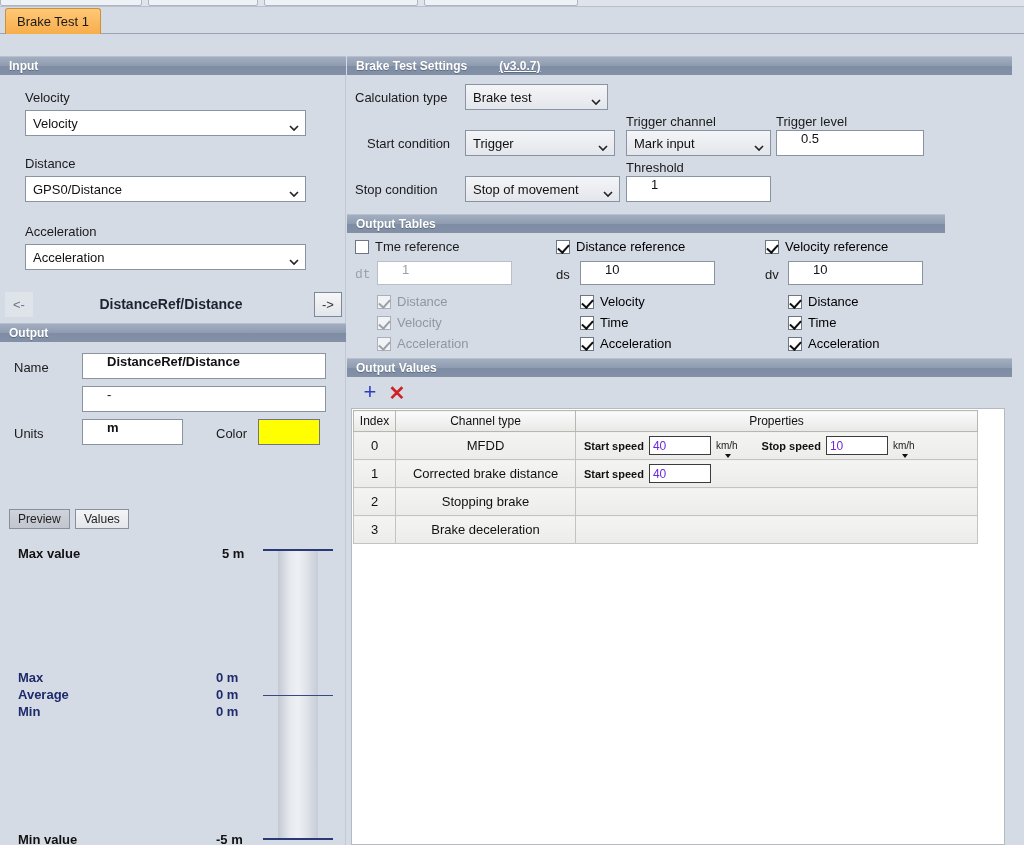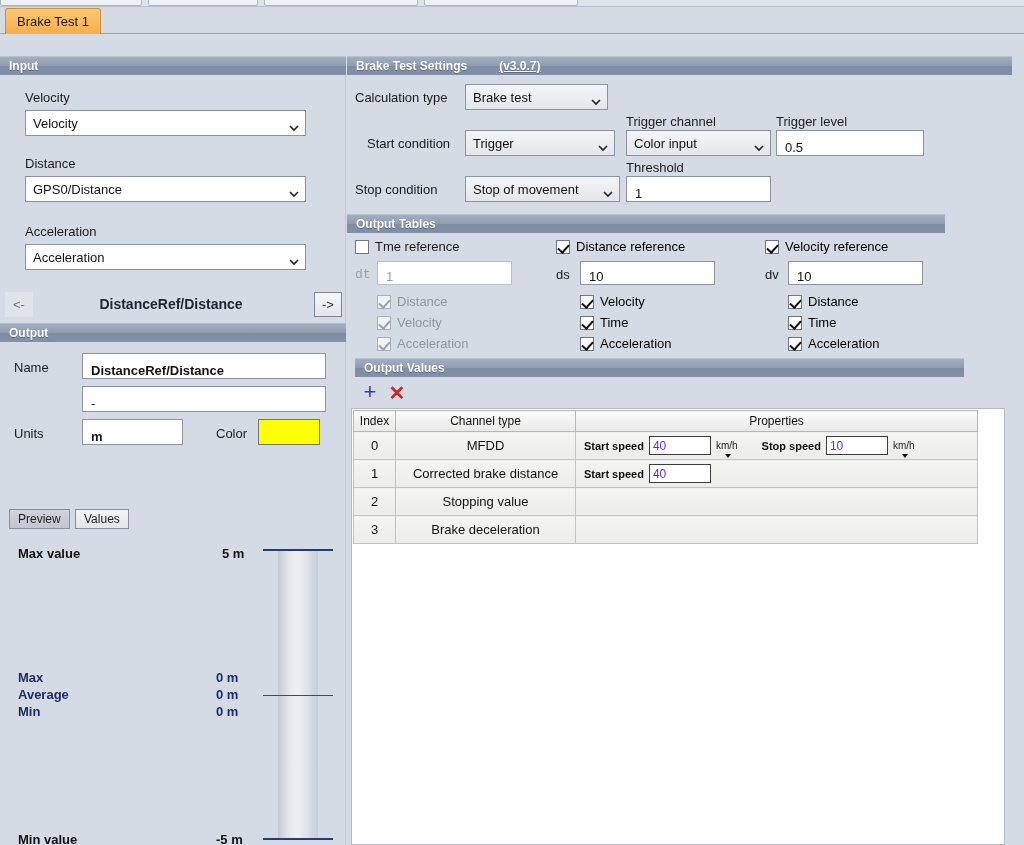--- a/index.html
+++ b/index.html
@@ -85,22 +85,22 @@
     position: absolute; right: 6px; top: 50%; transform: translateY(-50%);
     width: 10px; height: 7px;
   }
   .sel.gray {
     background: linear-gradient(to bottom,#f4f5f7 0%, #e3e6eb 100%);
     border: 1px solid #8a93a2;
   }
 
   .txt {
     background: #fff; border: 1px solid #8a93a2;
-    height: 26px; display: flex; align-items: flex-end;
-    padding: 0 8px; font-size: 13px; color: #111;
+    height: 26px; display: flex; align-items: flex-start;
+    padding: 0 24px; font-size: 13px; color: #111;
   }
   .txt.disabled { background: #fff; color: #9aa0aa; border-color: #b9bfc9; }
 
   .navbtn {
     width: 28px; height: 25px;
     display: flex; align-items: center; justify-content: center;
     font-size: 13px; color: #333;
   }
   .navbtn.enabled {
     background: linear-gradient(to bottom,#f6f7f9,#e2e5ea);
@@ -332,21 +332,21 @@
     <div class="rlabel" style="left:8px;top:80px;margin-left:12px;">Start condition</div>
     <div class="sel gray" style="position:absolute;left:118px;top:74px;width:150px;text-align:right;">
       <span>Trigger</span>
       <span class="chev">
         <svg width="10" height="7" viewBox="0 0 10 7">
             <path d="M1 1.5 L5 5.5 L9 1.5" stroke="#222" stroke-width="1.6" fill="none"></path>
           </svg>
       </span>
     </div>
     <div class="sel gray" style="position:absolute;left:279px;top:74px;width:145px;">
-      <span>Color input</span>
+      <span>Mark input</span>
       <span class="chev">
         <svg width="10" height="7" viewBox="0 0 10 7">
             <path d="M1 1.5 L5 5.5 L9 1.5" stroke="#222" stroke-width="1.6" fill="none"></path>
           </svg>
       </span>
     </div>
     <div class="txt" style="position:absolute;left:429px;top:74px;width:148px;">
       <span>0.5</span>
     </div>
 
@@ -425,21 +425,21 @@
     </div>
     <div class="cbrow" style="left:441px;top:259px;">
       <span class="cb checked"></span>
       <span>Time</span>
     </div>
     <div class="cbrow" style="left:441px;top:280px;">
       <span class="cb checked"></span>
       <span>Acceleration</span>
     </div>
 
-    <div class="panelhdr" style="left:0px;top:302px;width:609px;margin-left:8px;">
+    <div class="panelhdr" style="left:0px;top:302px;width:665px;">
       <span>Output Values</span>
     </div>
 
     <div style="position:absolute;left:13px;top:326px;width:20px;height:20px;display:flex;align-items:center;justify-content:center;">
       <span class="plusicon">+</span>
     </div>
     <div style="position:absolute;left:40px;top:327px;width:20px;height:20px;display:flex;align-items:center;justify-content:center;">
       <span class="xicon">✕</span>
     </div>
 
@@ -488,21 +488,21 @@
               <div class="prop-inline">
                 <span>Start speed</span>
                 <span class="prop-input">
                   <span>40</span>
                 </span>
               </div>
             </td>
           </tr>
           <tr>
             <td>2</td>
-            <td>Stopping value</td>
+            <td>Stopping brake</td>
             <td class="props"></td>
           </tr>
           <tr>
             <td>3</td>
             <td>Brake deceleration</td>
             <td class="props"></td>
           </tr>
         </tbody>
       </table>
     </div>

